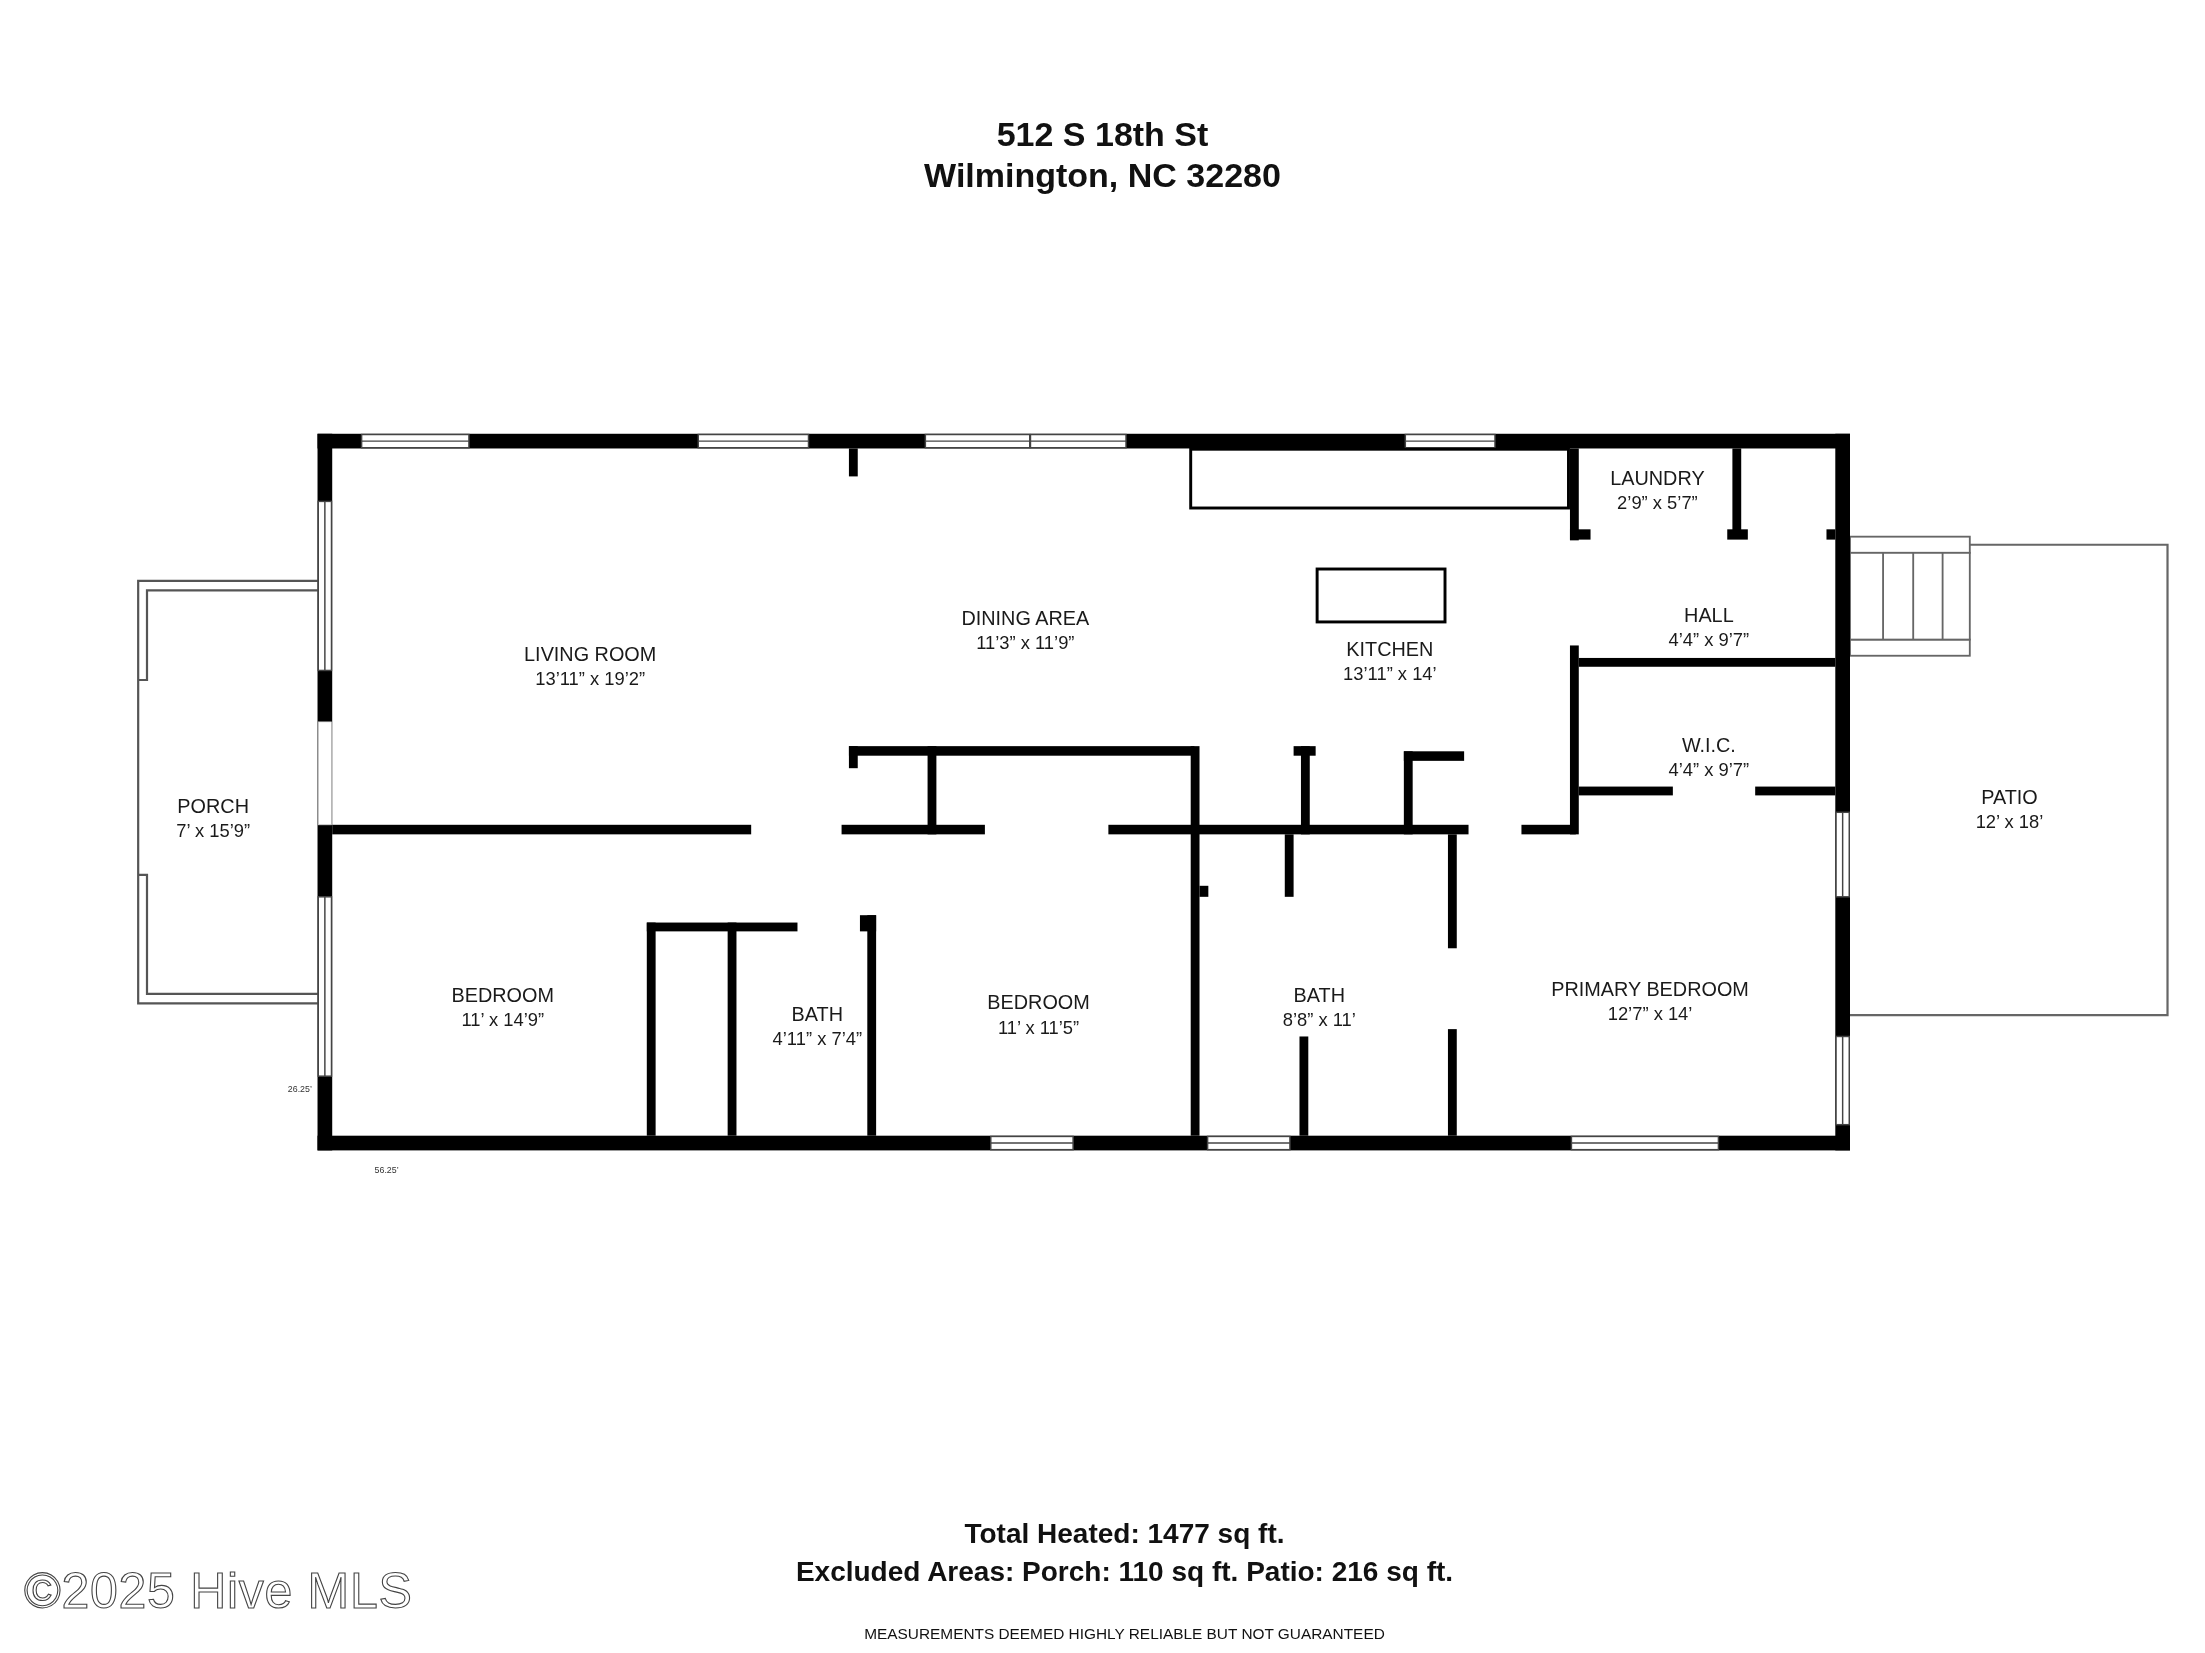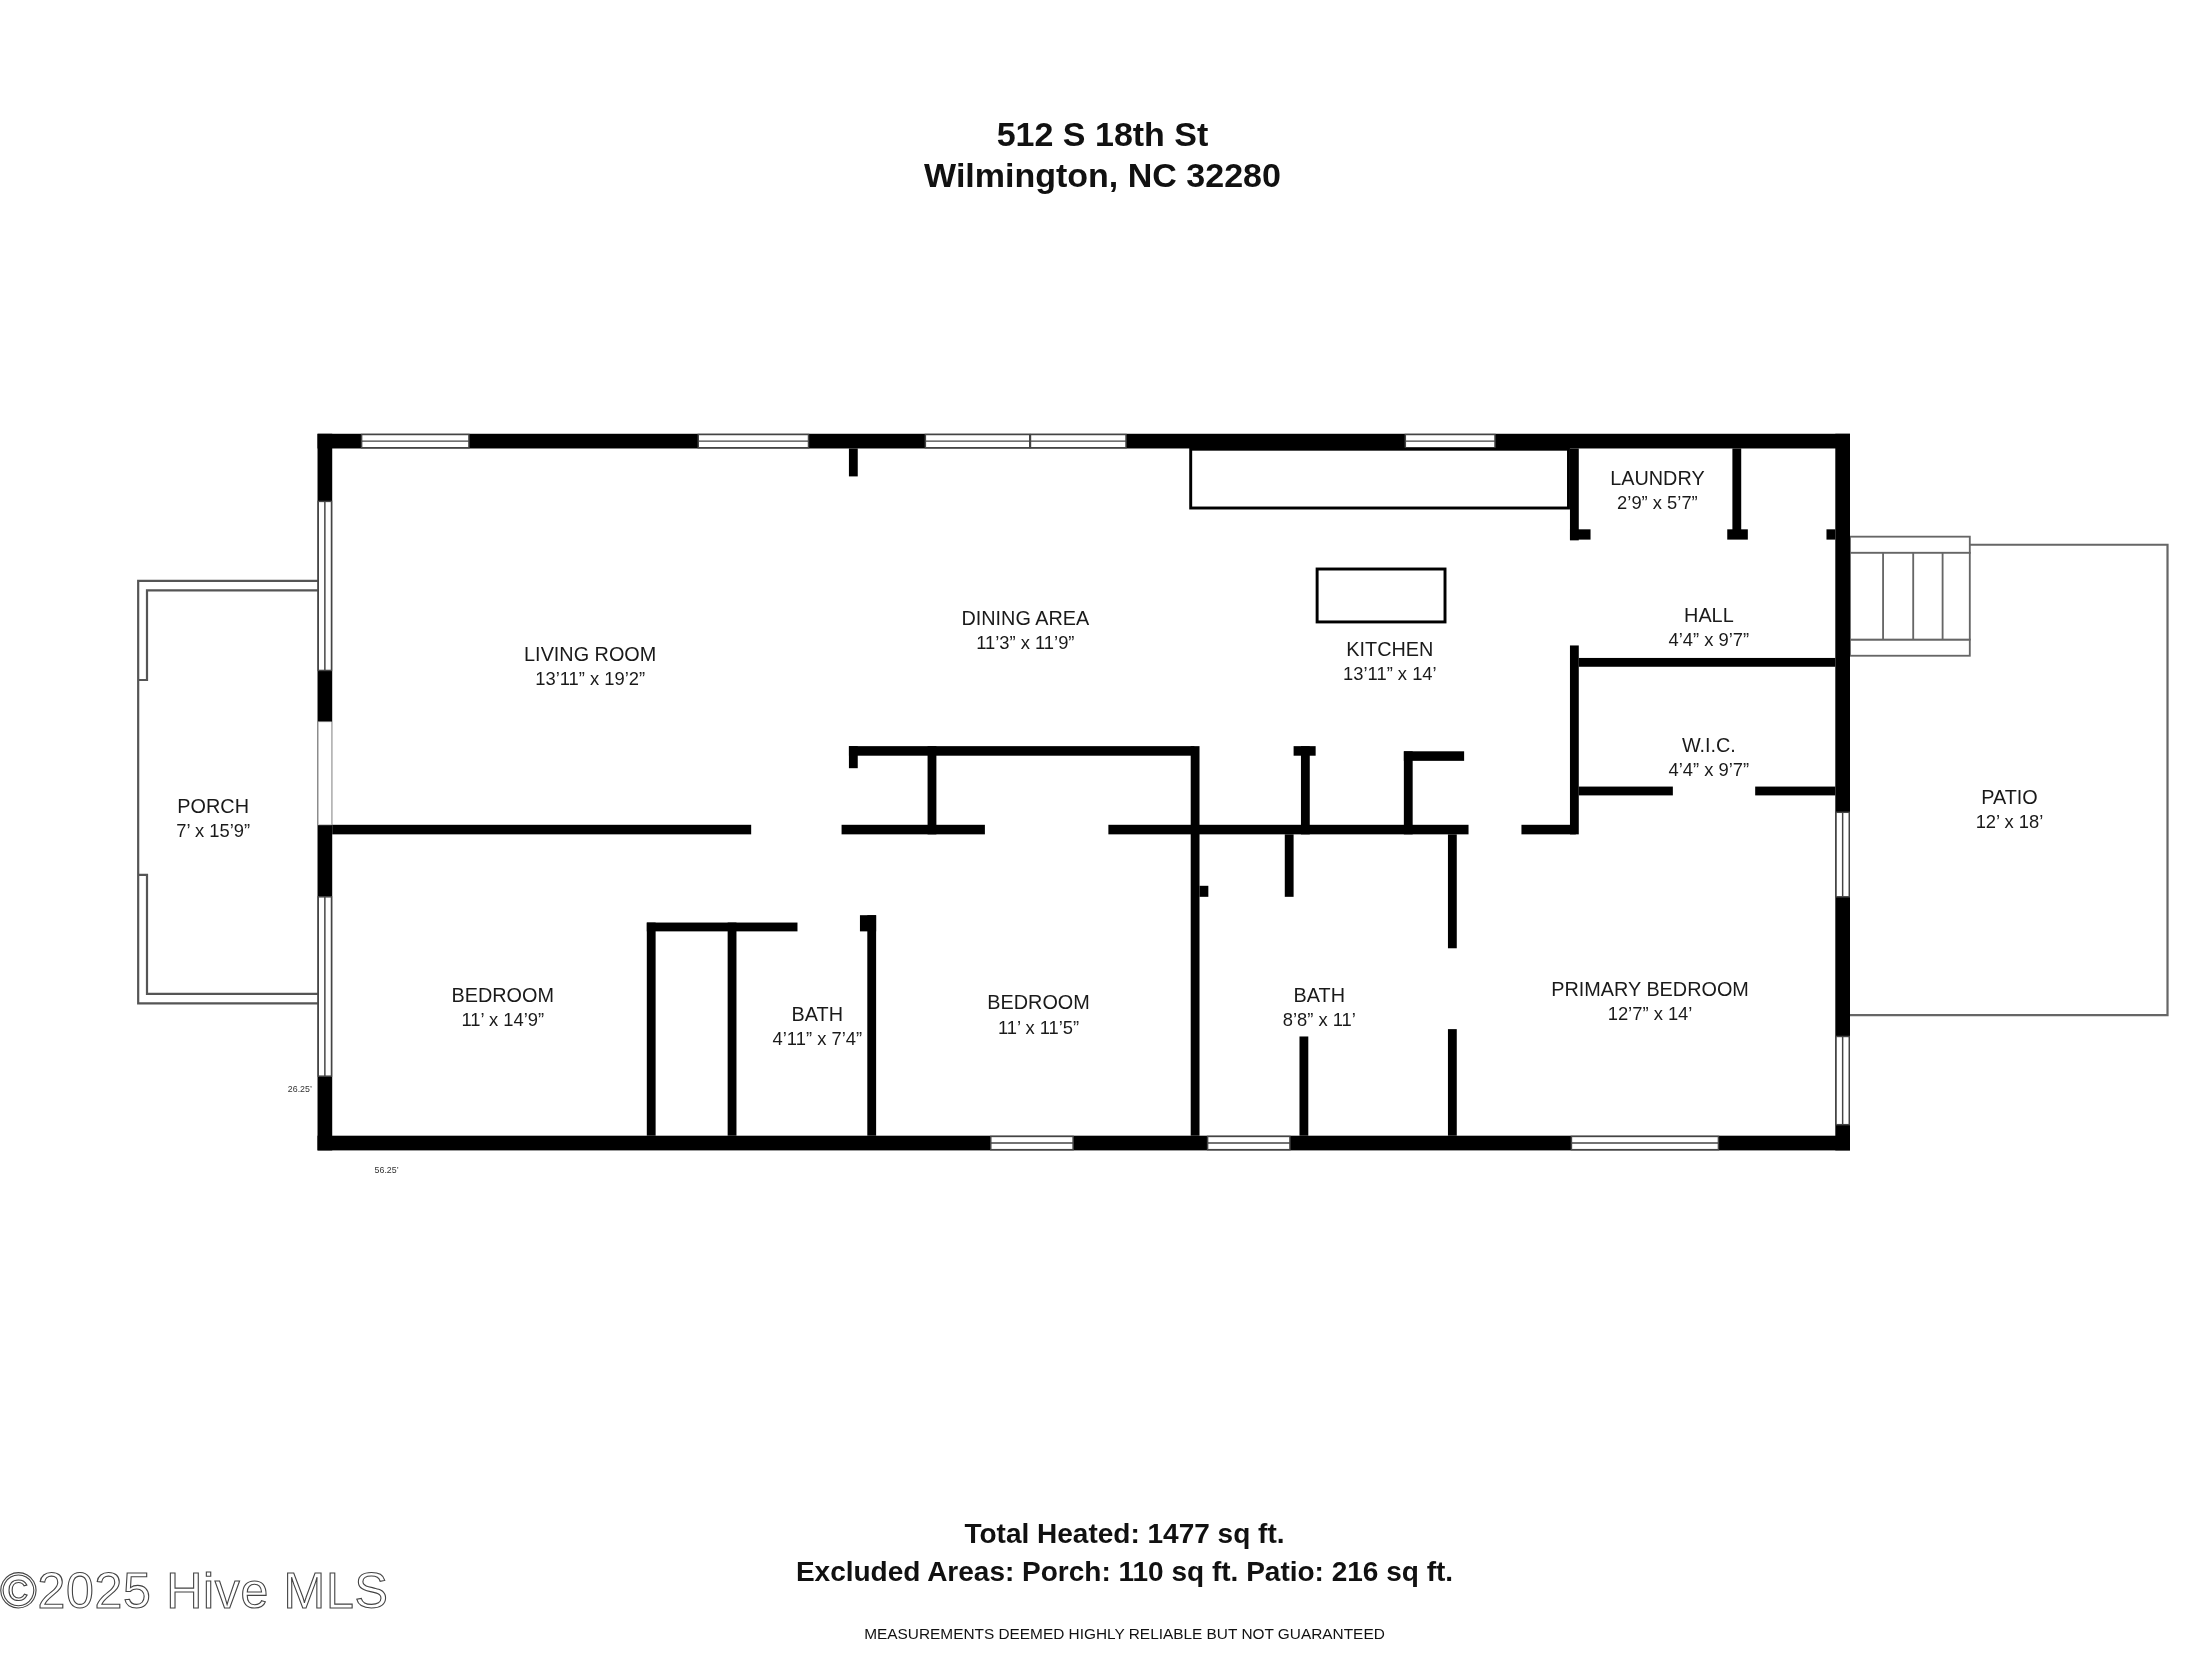--- a/index.html
+++ b/index.html
@@ -8,21 +8,21 @@
   #title1 { top:115px; }
   #title2 { top:156px; }
   svg.plan { position:absolute; left:0; top:0; }
   .room-name { font-family:"Liberation Sans", sans-serif; font-size:27px; fill:#1a1a1a; text-anchor:middle; }
   .room-dim { font-family:"Liberation Sans", sans-serif; font-size:25px; fill:#1a1a1a; text-anchor:middle; }
   .tiny { font-family:"Liberation Sans", sans-serif; font-size:12px; fill:#333; text-anchor:middle; }
   .foot { position:absolute; left:0; width:2205px; text-align:center; font-weight:bold; font-size:28px; line-height:34px; }
   #foot1 { top:1517px; margin-left:22px; }
   #foot2 { top:1555px; margin-left:22px; }
   #disclaimer { position:absolute; left:0; width:2205px; top:1625px; text-align:center; font-size:15.4px; margin-left:22px; }
-  #watermark { position:absolute; left:0; top:1562px; font-size:50px; color:#ffffff; -webkit-text-stroke:1.1px #444; letter-spacing:0.7px; }
+  #watermark { position:absolute; left:0; top:1562px; font-size:50px; color:#ffffff; -webkit-text-stroke:1.1px #444; letter-spacing:0.7px;padding-left:24px; }
 </style>
 </head>
 <body>
 
 <div class="title" id="title1">512 S 18th St</div>
 <div class="title" id="title2">Wilmington, NC 32280</div>
 
 <svg class="plan" width="2205" height="1654" viewBox="0 0 3000 2250" xmlns="http://www.w3.org/2000/svg">
 
   <g fill="none" stroke="#555" stroke-width="3">

